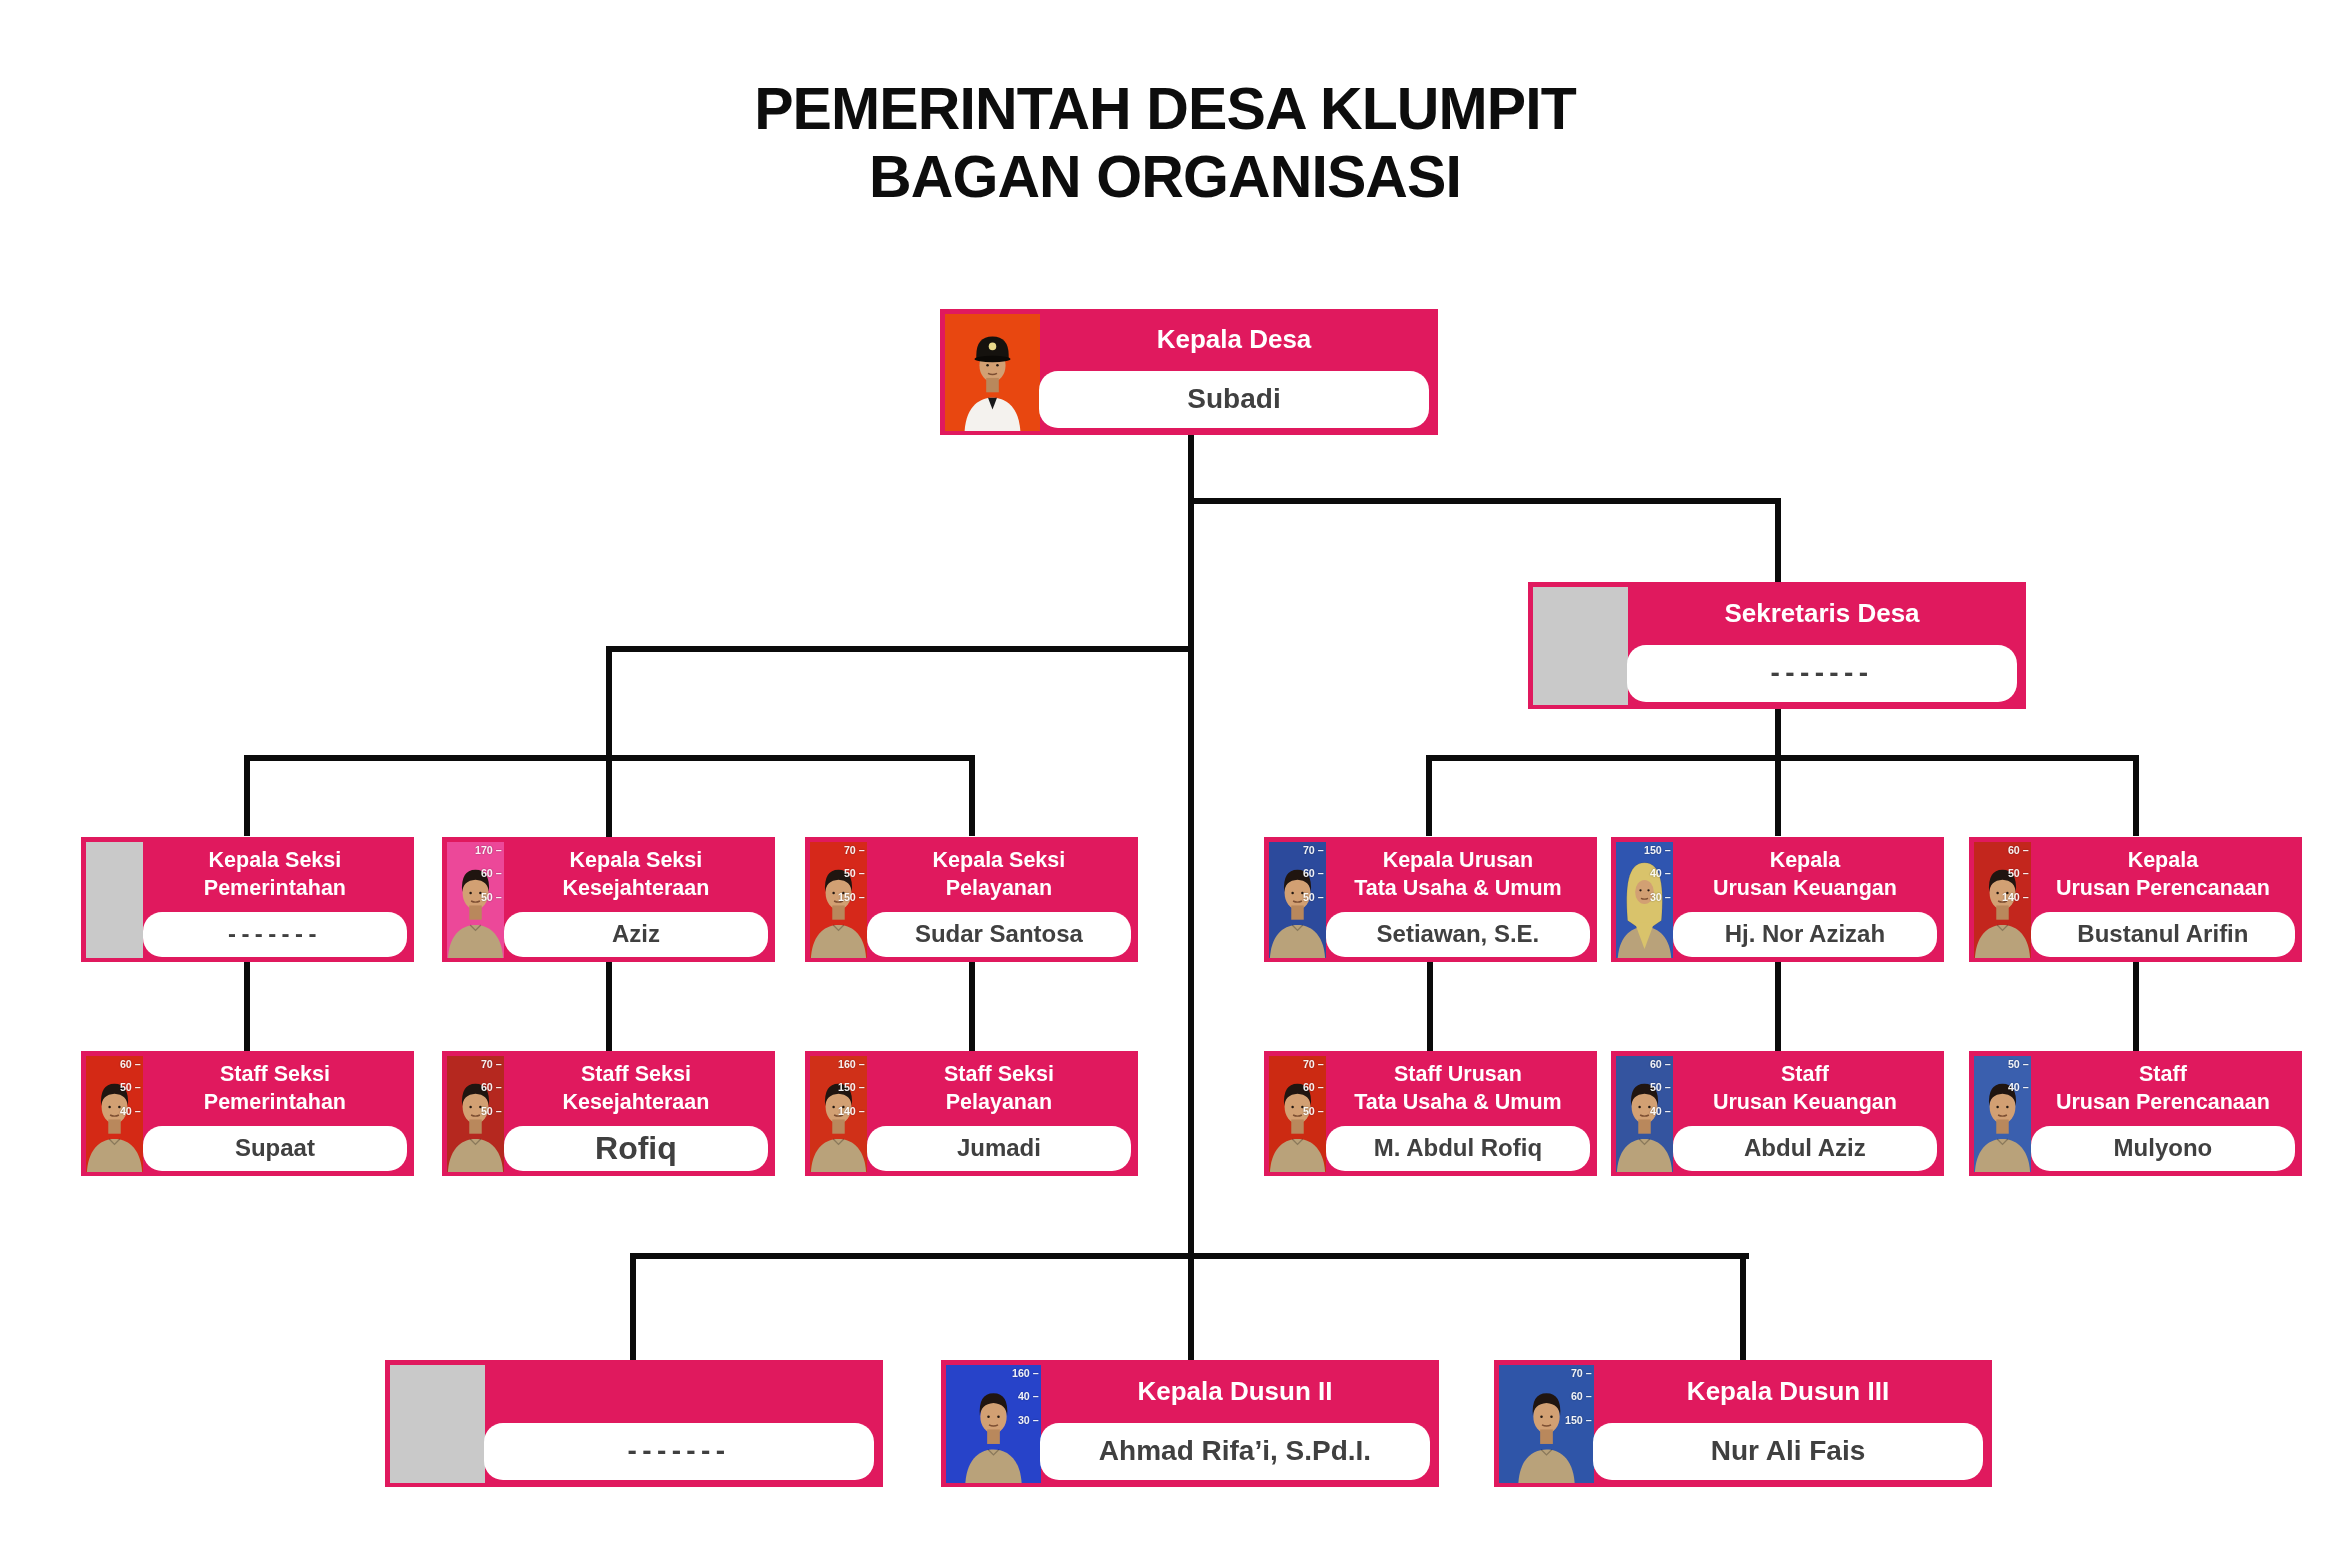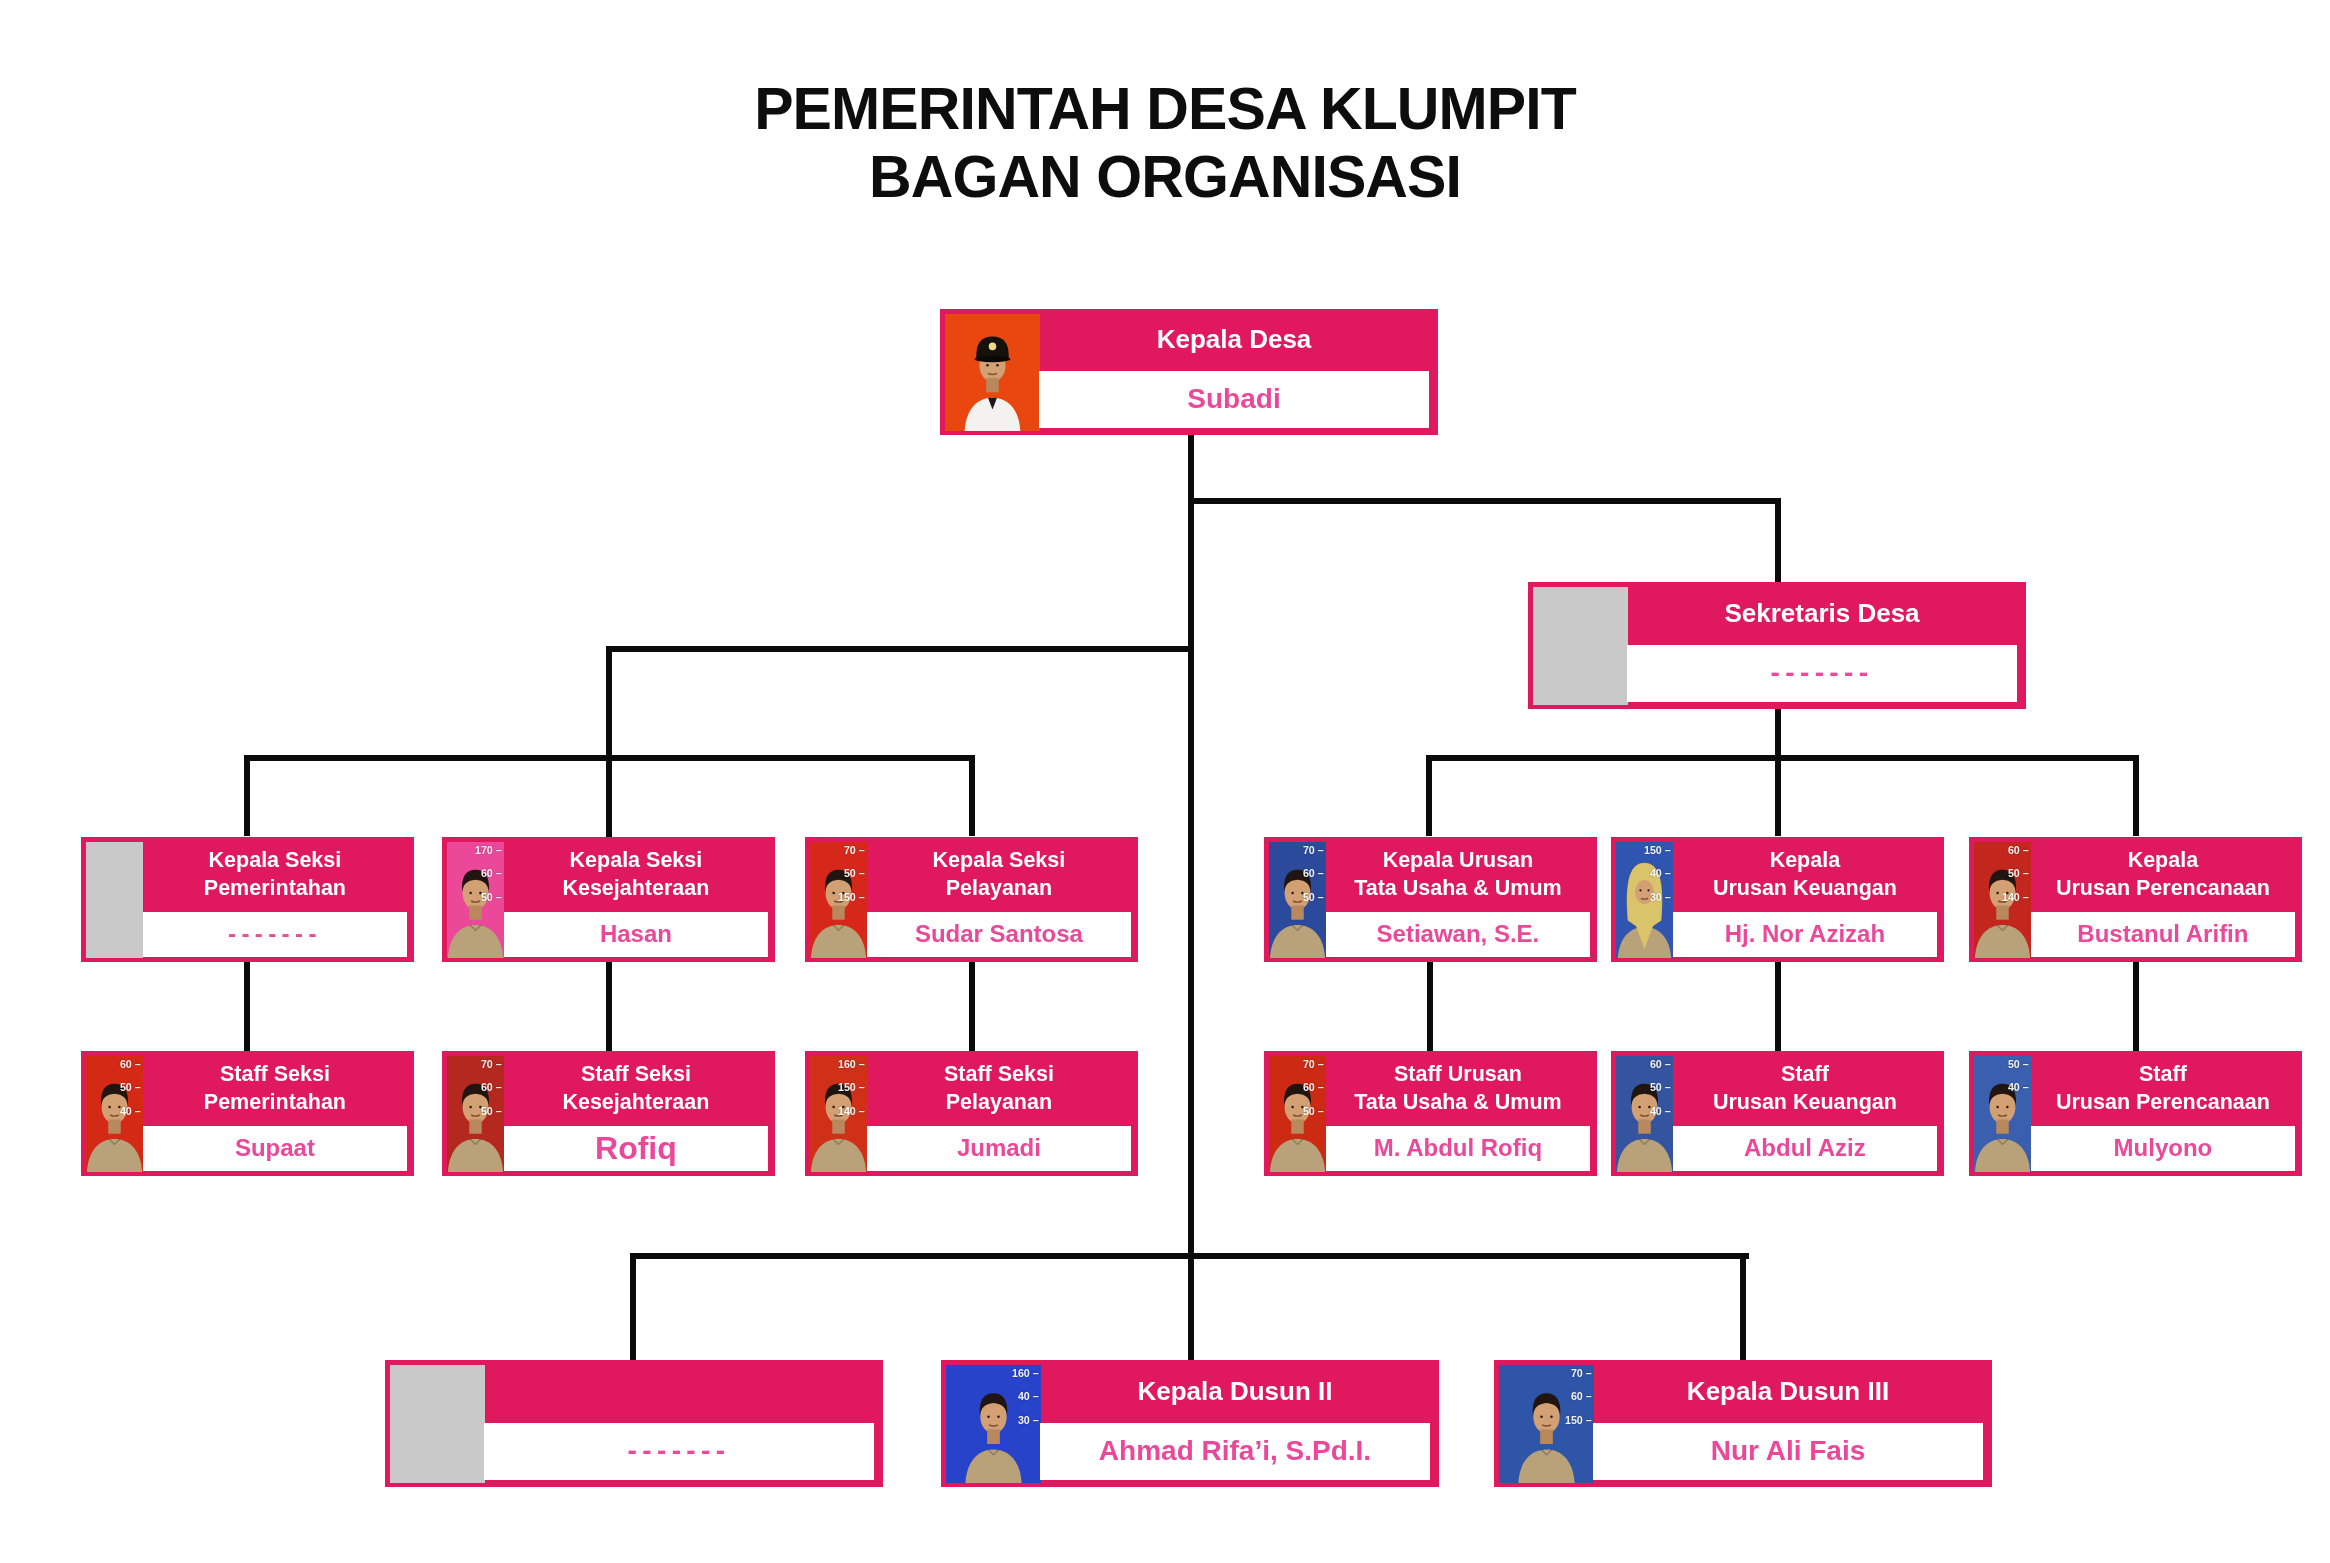--- a/index.html
+++ b/index.html
@@ -10,21 +10,21 @@
   .line{position:absolute;background:var(--line,#0b0b0b);}
   .card{position:absolute;background:var(--pink,#e0195e);box-sizing:border-box;}
   .photo{position:absolute;left:4.5px;top:4.5px;bottom:4.5px;overflow:hidden;}
   .photo svg{position:absolute;left:0;top:0;width:100%;height:100%;}
   .marks{position:absolute;top:3.6px;right:1.8px;text-align:right;pointer-events:none;}
   .marks span{display:block;font-size:10.7px;font-weight:bold;color:#ffffff;opacity:.93;
               margin-bottom:12.5px;line-height:1;text-shadow:0 0 1.8px rgba(0,0,0,.45);}
   .hdr{position:absolute;display:flex;flex-direction:column;justify-content:center;align-items:center;
        color:#ffffff;font-weight:bold;text-align:center;line-height:1.3;}
   .namebox{position:absolute;background:#ffffff;display:flex;align-items:center;justify-content:center;
-       font-weight:bold;color:#ec4899;text-align:center;}
+       font-weight:bold;color:#404040;text-align:center;border-radius:19px;}
   .dashes{letter-spacing:5.4px;}
 </style>
 </head>
 <body>
 
 <div class="canvas">
   <div class="title">
     <div>PEMERINTAH DESA KLUMPIT</div>
     <div>BAGAN ORGANISASI</div>
   </div>
@@ -103,21 +103,21 @@
           <div class="marks">
             <span>170 –</span>
             <span>60 –</span>
             <span>50 –</span>
           </div>
         </div>
     <div class="hdr" style="inset: 0px 7.2px 50px 62px; font-size: 21.5px;">
           <div>Kepala Seksi</div>
           <div>Kesejahteraan</div>
         </div>
-    <div class="namebox" style="left: 62px; right: 7.2px; bottom: 5.4px; height: 45px; font-size: 24px;">Hasan</div>
+    <div class="namebox" style="left: 62px; right: 7.2px; bottom: 5.4px; height: 45px; font-size: 24px;">Aziz</div>
   </div>
       <div class="card" style="left: 805px; top: 837px; width: 333px; height: 125px;">
     <div class="photo" style="width: 57px; background: rgb(214, 40, 26);">
           <svg viewBox="0 0 64 130" preserveAspectRatio="xMidYMax meet">
             <ellipse cx="32" cy="57" rx="14.5" ry="18.5" fill="#d2a073"></ellipse>
             <path d="M17 56 Q15 31 32 31 Q49 31 47 56 Q46 43 32 42 Q18 43 17 56 Z" fill="#201510"></path>
             <circle cx="26.5" cy="57" r="1.4" fill="#241812"></circle>
             <circle cx="37.5" cy="57" r="1.4" fill="#241812"></circle>
             <path d="M27 66 Q32 68.5 37 66" stroke="#7d4f33" stroke-width="1.6" fill="none"></path>
             <rect x="25" y="71" width="14" height="16" fill="#b9885c"></rect>

